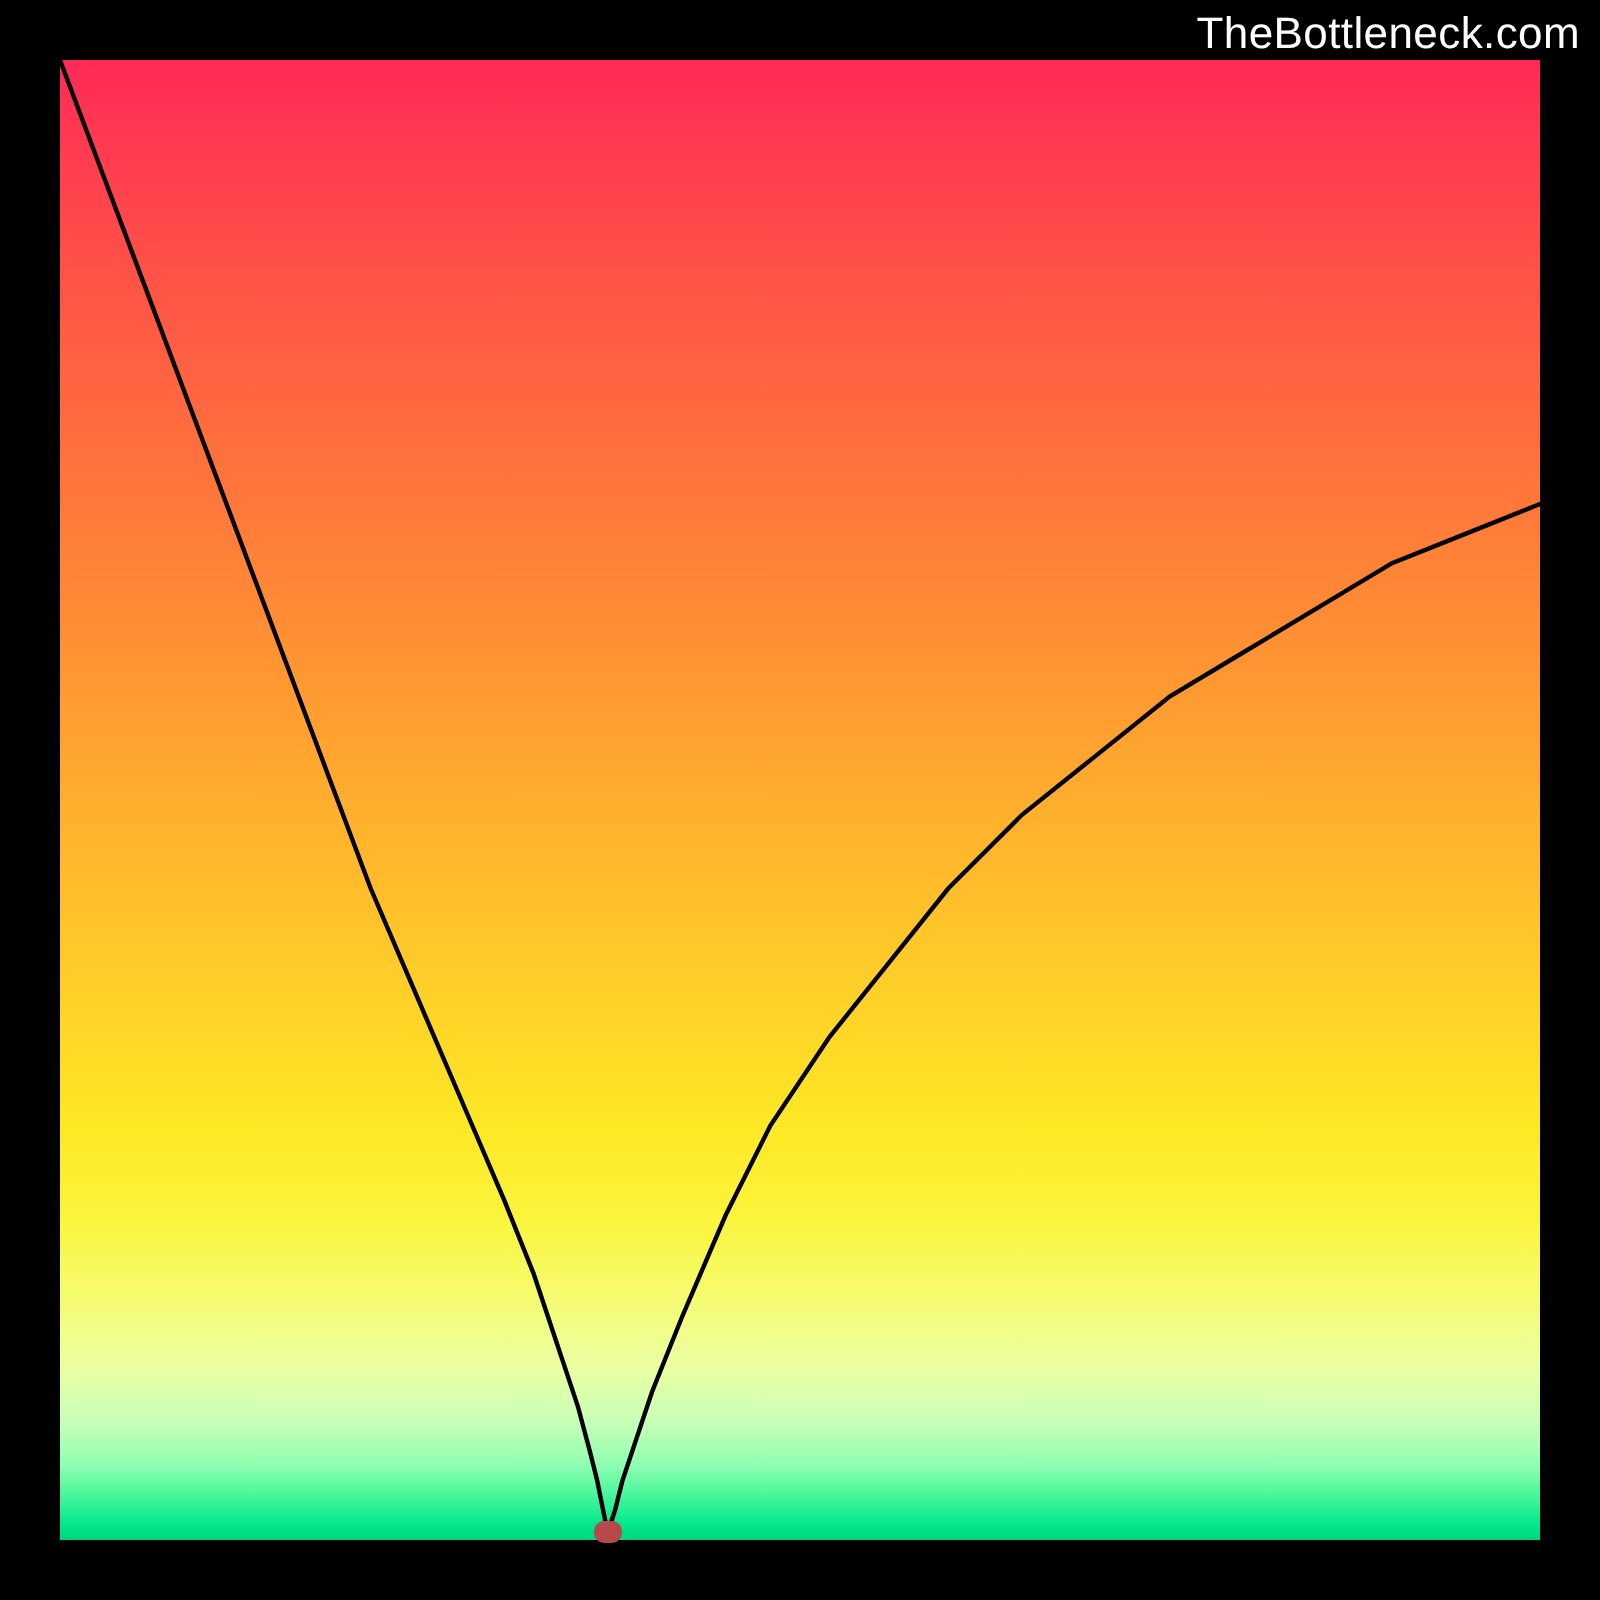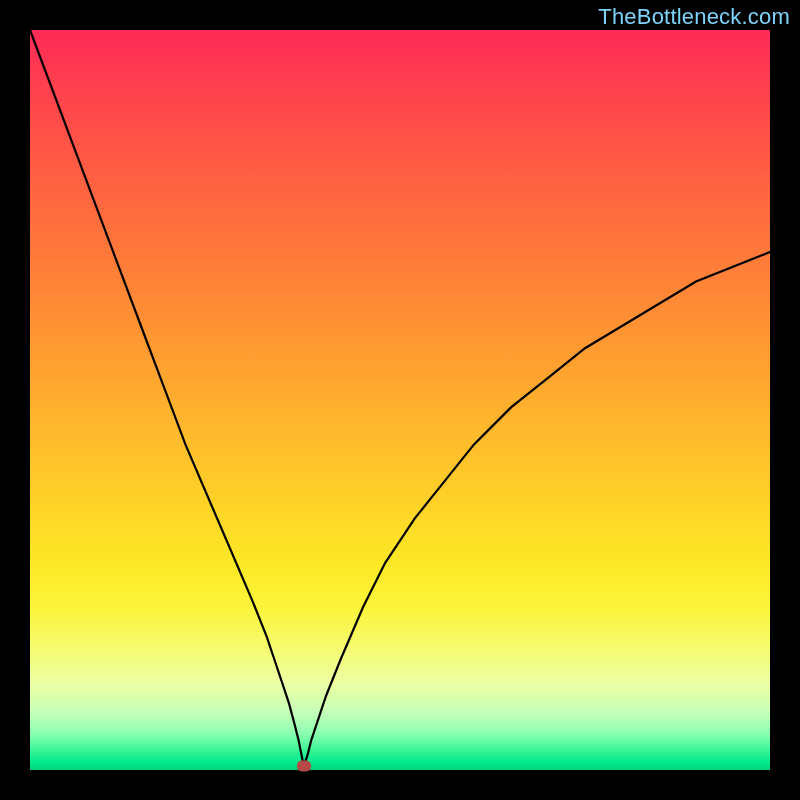--- a/index.html
+++ b/index.html
@@ -41,21 +41,21 @@
       #8dffb1 95%,
       #46f79a 97%,
       #00e88c 99%,
       #00d47e 100%
     );
   }
   .watermark {
     position: absolute;
     top: 4px;
     right: 10px;
-    color: #7dd3fc;
+    color: #ffffff;
     font-size: 22px;
     letter-spacing: 0.2px;
     user-select: none;
   }
   svg.curve {
     position: absolute;
     left: 0;
     top: 0;
     width: 740px;
     height: 740px;

